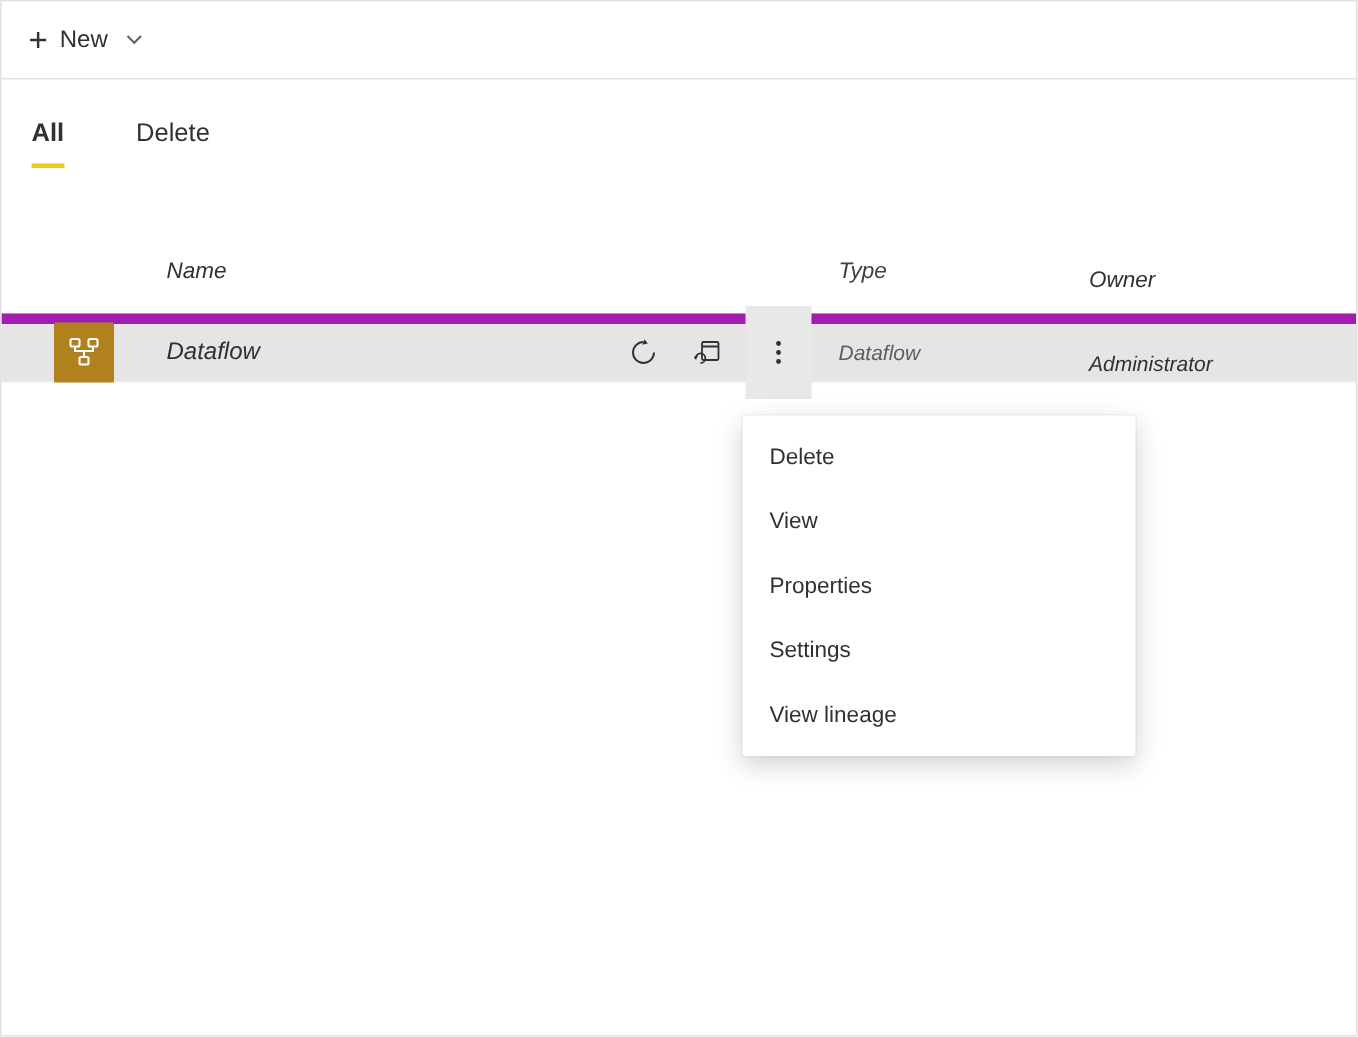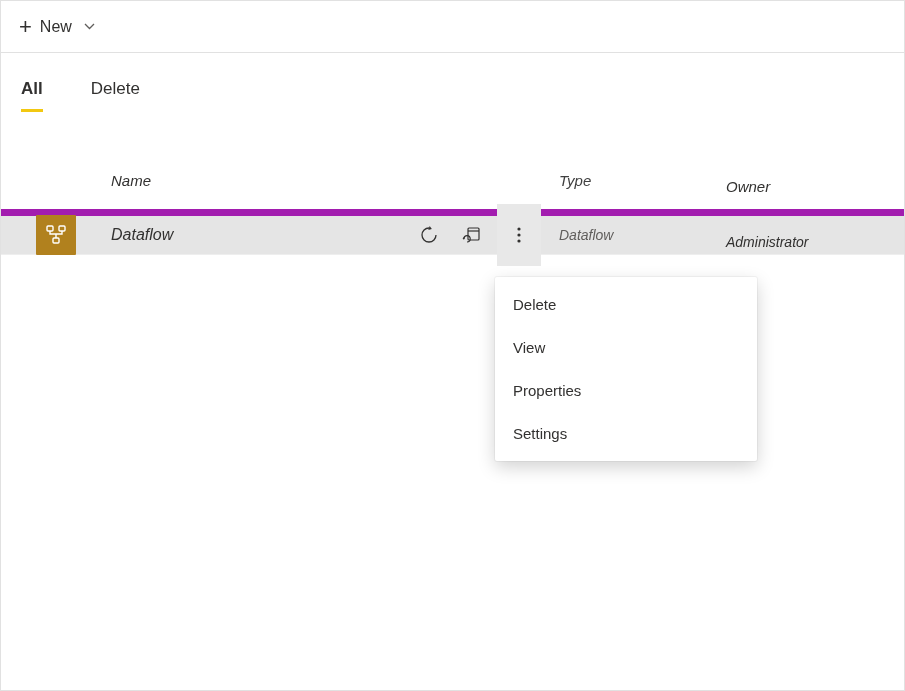--- a/index.html
+++ b/index.html
@@ -195,13 +195,14 @@
     <div class="col-type">Dataflow</div>
     <div class="col-owner">Administrator</div>
   </div>
 </div>
 
 <div class="menu">
   <div class="menu-item">Delete</div>
   <div class="menu-item">View</div>
   <div class="menu-item">Properties</div>
   <div class="menu-item">Settings</div>
+  <div class="menu-item">View lineage</div>
 </div>
 
 </body></html>

